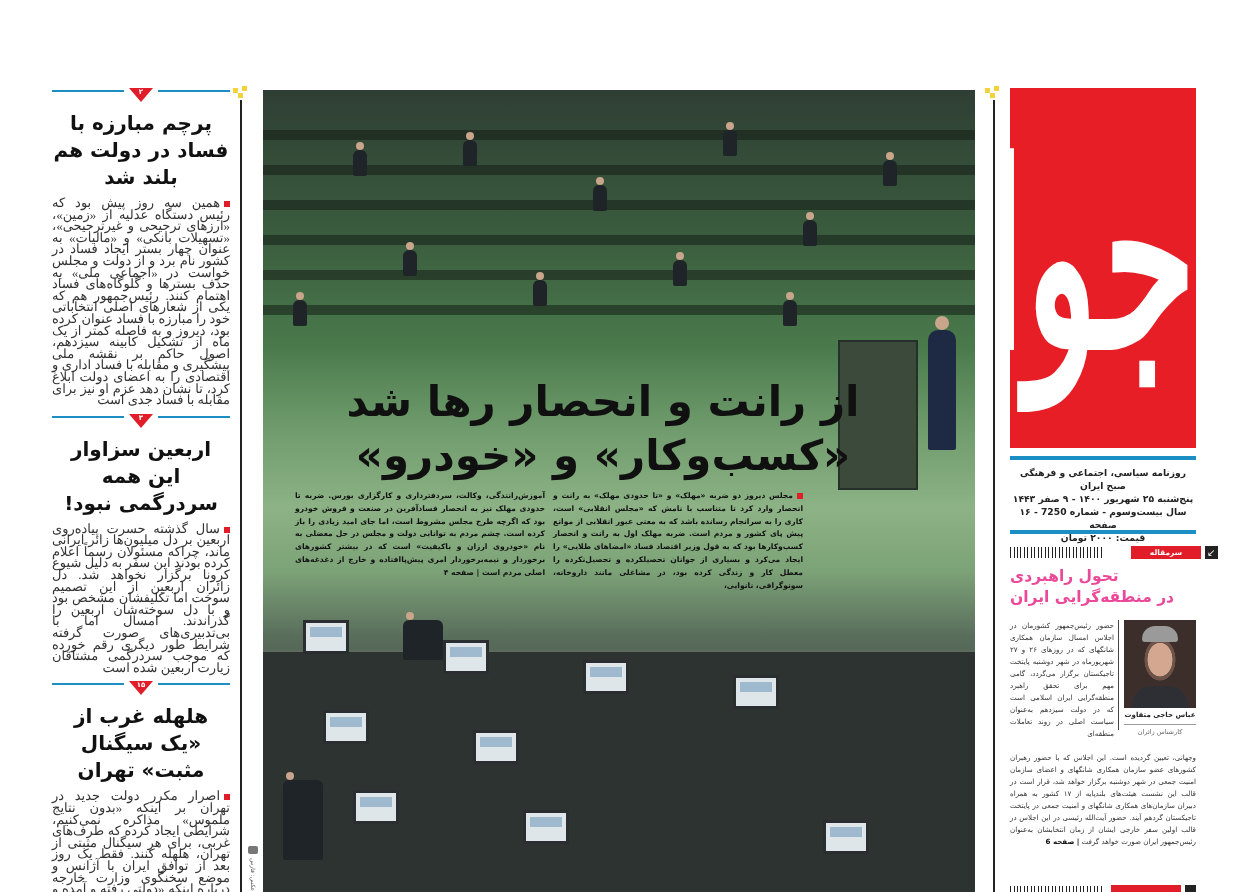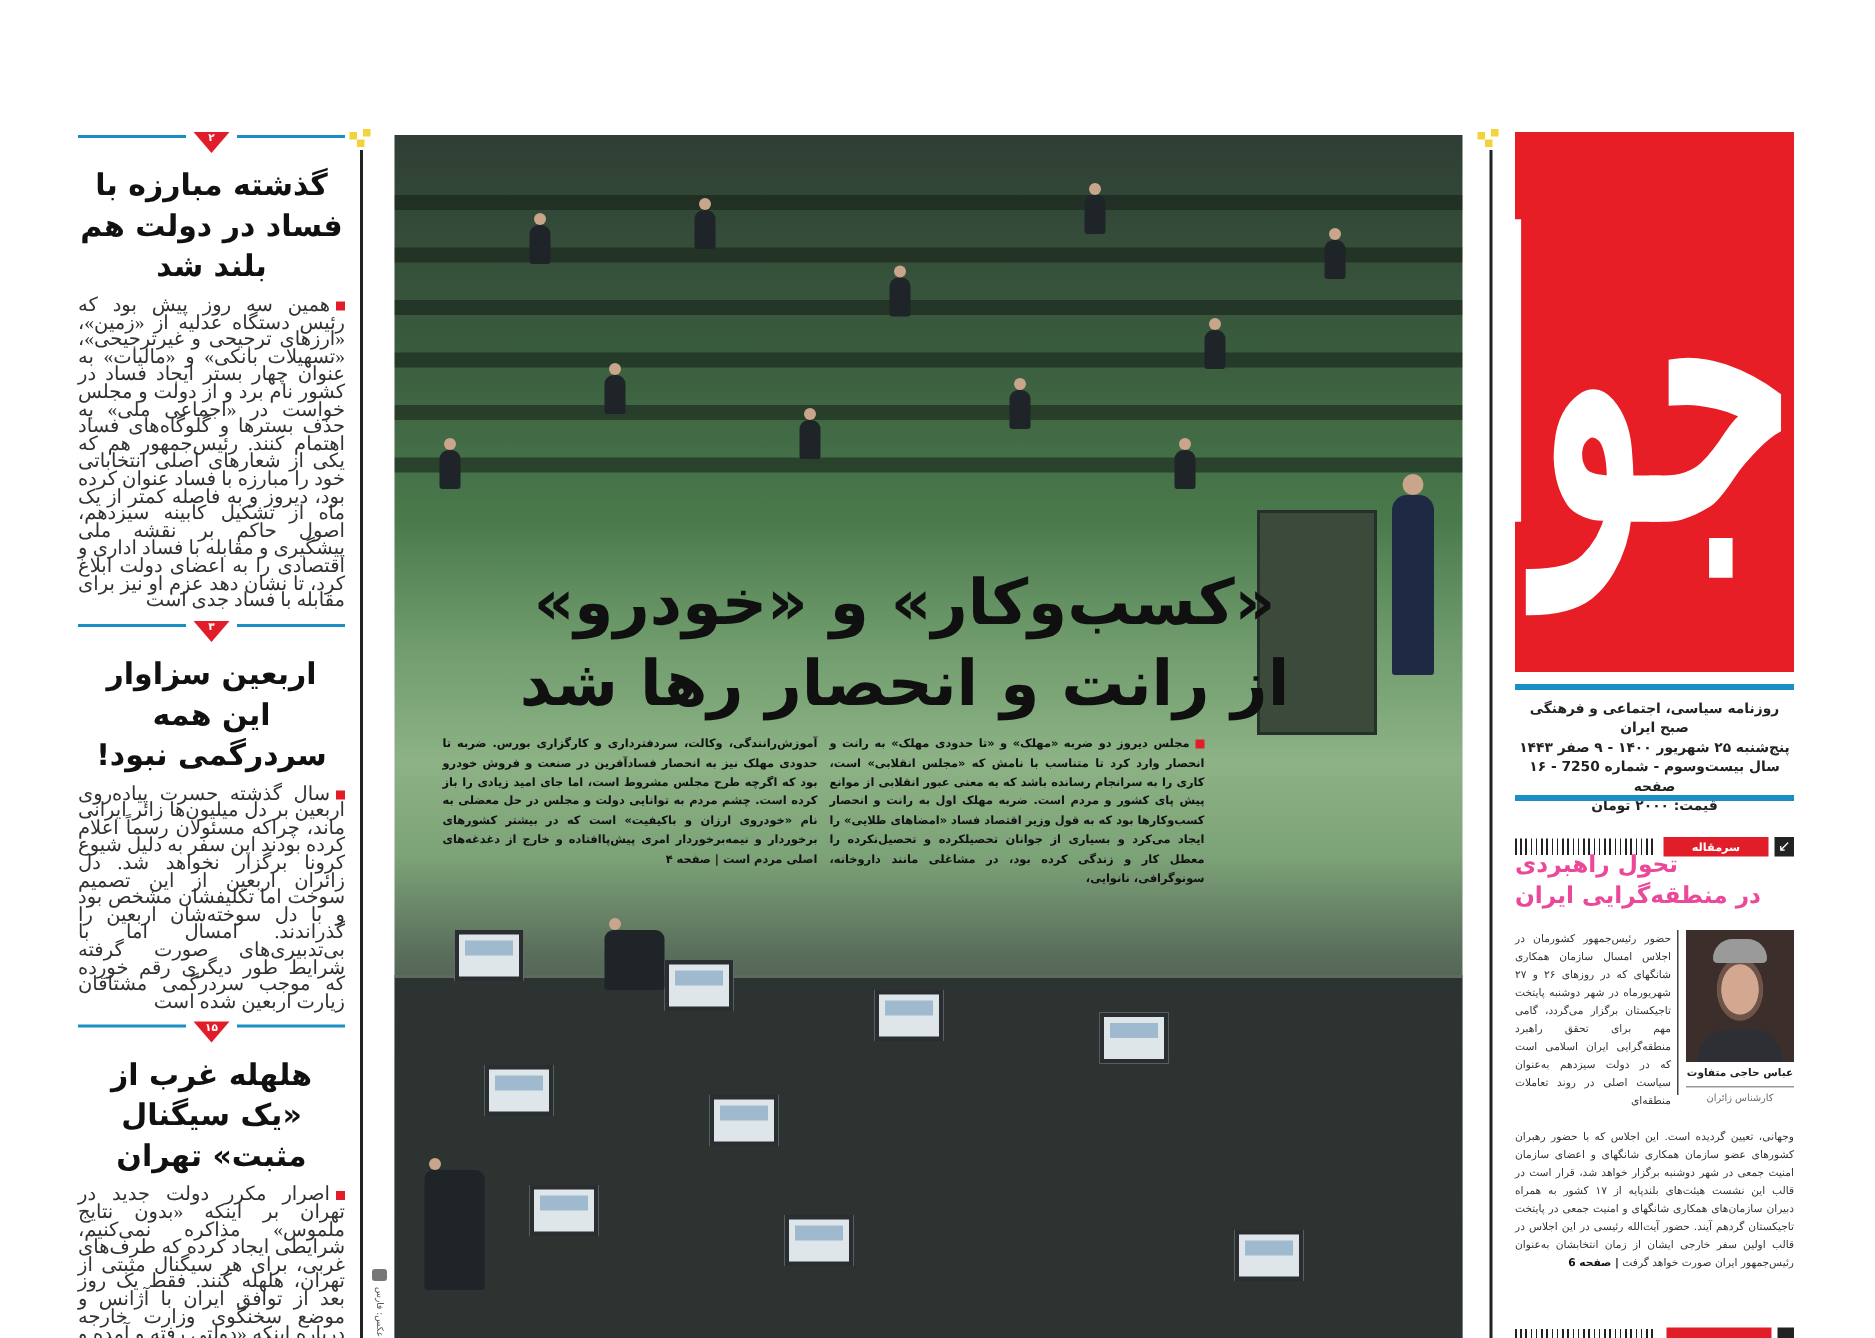--- a/index.html
+++ b/index.html
@@ -55,21 +55,21 @@
   .credit .txt { font-size: 6px; color: #555; writing-mode: vertical-rl; }
 
   
   .right-rule { position: absolute; left: 993px; top: 100px; width: 2px; height: 792px; background: #222; }
   .logo { position: absolute; left: 1010px; top: 88px; width: 186px; height: 360px; background: #e81e27; overflow: hidden; }
   .logo-text { position: absolute; left: 0; right: 0; top: 40px; text-align: center; direction: rtl;
     font-family: "DejaVu Serif", serif; font-size: 150px; line-height: 150px; color: #ffffff; font-weight: bold; transform: scaleY(1.7); transform-origin: top center; }
   .blue-bar { position: absolute; left: 1010px; width: 186px; height: 4px; background: #1b8fc4; }
   .masthead-info { position: absolute; left: 1010px; top: 466px; width: 186px; direction: rtl; text-align: center;
     font-size: 9.2px; line-height: 13px; font-weight: bold; color: #222; }
-  .editorial-tag { position: absolute; left: 1010px; top: 558px; width: 186px; height: 13px; padding-left: 18px; }
+  .editorial-tag { position: absolute; left: 1010px; top: 546px; width: 208px; height: 13px; padding-left: 18px; }
   .editorial-tag .arrow { position: absolute; right: 0; top: 0; width: 13px; height: 13px; background: #222; color: #fff;
     font-size: 10px; line-height: 13px; text-align: center; }
   .editorial-tag .label { position: absolute; right: 17px; top: 0; width: 70px; height: 13px; background: #e21d2a; color: #fff;
     font-size: 7.5px; line-height: 13px; text-align: center; font-weight: bold; }
   .editorial-tag .ticks { position: absolute; left: 0; top: 1px; width: 92px; height: 11px;
     background: repeating-linear-gradient(90deg, #222 0 1px, transparent 1px 3.5px); }
   .editorial-title { position: absolute; left: 1010px; top: 566px; width: 186px; direction: rtl; text-align: left;
     font-size: 15.5px; line-height: 21px; font-weight: bold; color: #ec4899; }
   .author-photo { position: absolute; left: 1124px; top: 620px; width: 72px; height: 88px;
     background: radial-gradient(ellipse at 50% 45%, #d4a890 0 24%, #6e5448 25% 30%, #3c2e2a 31% 100%); }
@@ -102,21 +102,21 @@
   <div class="left-rule"></div>
 
   <div class="left-col">
     <div class="story">
       <div class="sec-head">
         <span class="line l"></span>
           <span class="line r"></span>
           <span class="tri"></span>
         <span class="pg">۲</span>
       </div>
-      <h2>گذشته مبارزه با فساد در دولت هم بلند شد</h2>
+      <h2>پرچم مبارزه با فساد در دولت هم بلند شد</h2>
       <p><span class="bullet"></span><span>همین سه روز پیش بود که رئیس دستگاه عدلیه از «زمین»، «ارزهای ترجیحی و غیرترجیحی»، «تسهیلات بانکی» و «مالیات» به عنوان چهار بستر ایجاد فساد در کشور نام برد و از دولت و مجلس خواست در «اجماعی ملی» به حذف بسترها و گلوگاه‌های فساد اهتمام کنند. رئیس‌جمهور هم که یکی از شعارهای اصلی انتخاباتی خود را مبارزه با فساد عنوان کرده بود، دیروز و به فاصله کمتر از یک ماه از تشکیل کابینه سیزدهم، اصول حاکم بر نقشه ملی پیشگیری و مقابله با فساد اداری و اقتصادی را به اعضای دولت ابلاغ کرد، تا نشان دهد عزم او نیز برای مقابله با فساد جدی است</span></p>
     </div>
 
     <div class="story" style="margin-top:8px;">
       <div class="sec-head">
         <span class="line l"></span>
           <span class="line r"></span>
           <span class="tri"></span>
         <span class="pg">۳</span>
       </div>
@@ -175,22 +175,22 @@
     <div class="monitor" style="left:60px;top:620px"></div>
     <div class="monitor" style="left:210px;top:640px"></div>
     <div class="monitor" style="left:90px;top:700px"></div>
     <div class="monitor" style="left:260px;top:720px"></div>
     <div class="monitor" style="left:560px;top:730px"></div>
     <div class="figure" style="left:140px;top:530px;width:40px;height:40px"></div>
     <div class="figure" style="left:20px;top:690px;width:40px;height:80px"></div>
 
 
     <div class="headline">
+      <h1>از رانت و انحصار رها شد</h1>
       <h1>«کسب‌وکار» و «خودرو»</h1>
-      <h1>از رانت و انحصار رها شد</h1>
     </div>
 
     <div class="lead right"><span class="bullet"></span><span>مجلس دیروز دو ضربه «مهلک» و «تا حدودی مهلک» به رانت و انحصار وارد کرد تا متناسب با نامش که «مجلس انقلابی» است، کاری را به سرانجام رسانده باشد که به معنی عبور انقلابی از موانع پیش پای کشور و مردم است. ضربه مهلک اول به رانت و انحصار کسب‌وکارها بود که به قول وزیر اقتصاد فساد «امضاهای طلایی» را ایجاد می‌کرد و بسیاری از جوانان تحصیلکرده و تحصیل‌نکرده را معطل کار و زندگی کرده بود، در مشاغلی مانند داروخانه، سونوگرافی، نانوایی،</span></div>
     <div class="lead left">آموزش‌رانندگی، وکالت، سردفترداری و کارگزاری بورس. ضربه تا حدودی مهلک نیز به انحصار فسادآفرین در صنعت و فروش خودرو بود که اگرچه طرح مجلس مشروط است، اما جای امید زیادی را باز کرده است. چشم مردم به توانایی دولت و مجلس در حل معضلی به نام «خودروی ارزان و باکیفیت» است که در بیشتر کشورهای برخوردار و نیمه‌برخوردار امری پیش‌پاافتاده و خارج از دغدغه‌های اصلی مردم است | صفحه ۴</div>
   </div>
 
   <div class="credit">
     <span class="cam"></span>
     <span class="txt">عکس: فارس</span>
   </div>

